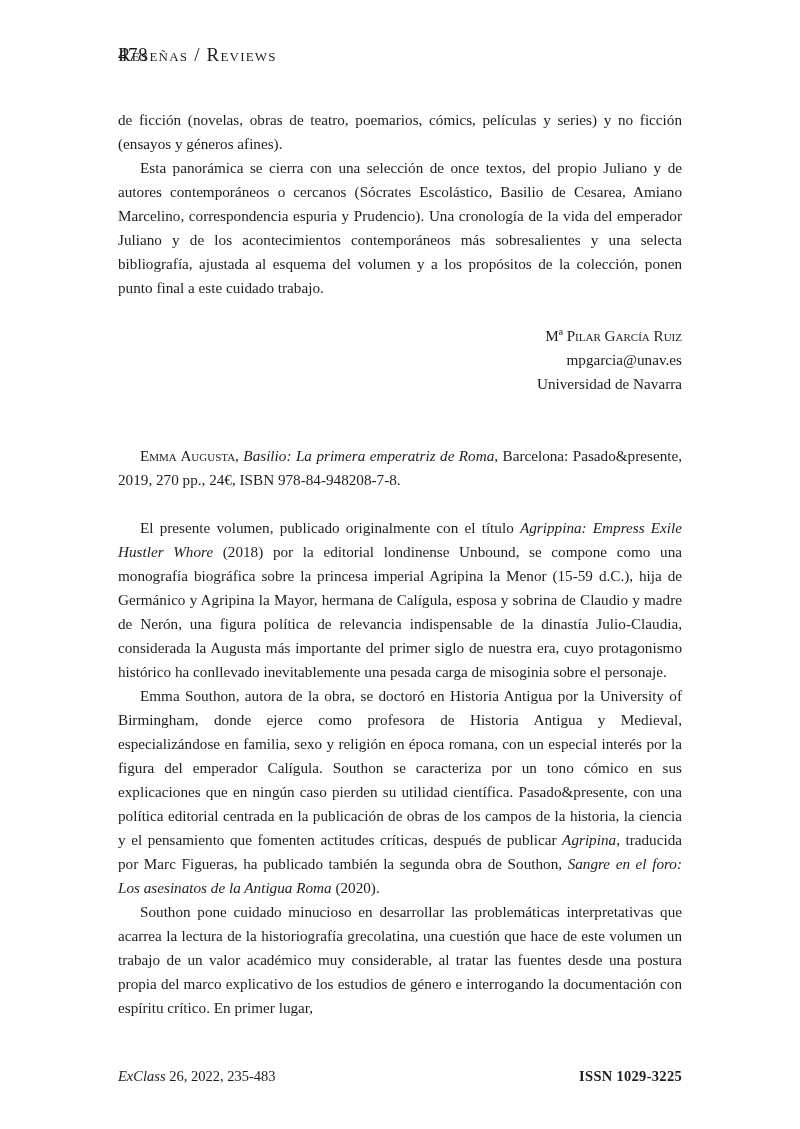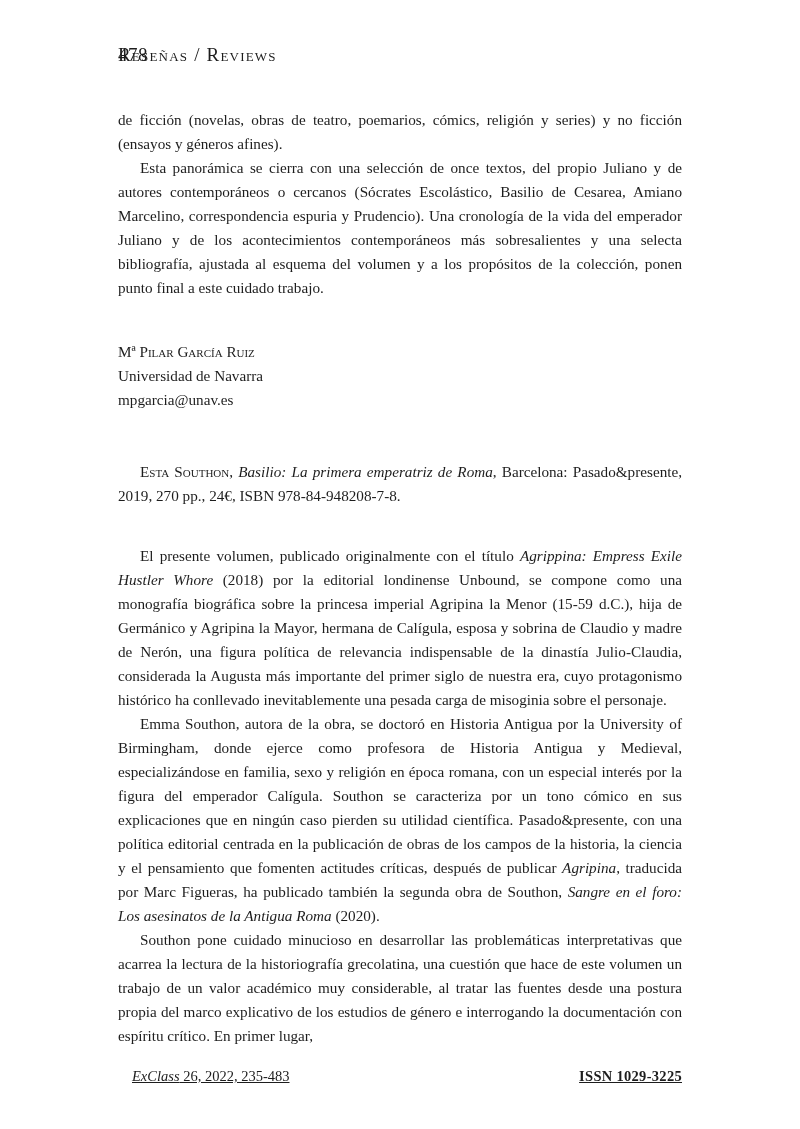--- a/index.html
+++ b/index.html
@@ -30,59 +30,58 @@
   .sc { font-variant: small-caps; }
   .i  { font-style: italic; }
   .body-text {
     font-size: 15.2px;
     line-height: 24px;
     text-align: justify;
   }
   .para { text-align: justify; }
   .para.indent { text-indent: 22px; font-family: Liberation Serif, serif; }
   .signature {
-    text-align: left;
-    margin-top: 40px;
+    text-align: right;
+    margin-top: 24px;
   }
   .review-heading { margin-top: 48px; }
-  .first-after-heading { margin-top: 36px; }
+  .first-after-heading { margin-top: 24px; }
   .page-footer {
     position: absolute;
-    left: 132px;
+    left: 118px;
     right: 118px;
     bottom: 44px;
     display: flex;
     justify-content: space-between;
     font-size: 14.5px;
-    text-decoration: underline;
   }
   .issn { font-weight: bold; letter-spacing: 0.3px; }
 </style>
 </head>
 <body>
 
 <div class="page">
 
   <header class="page-header">
     <span class="pagenum">478</span>
     <span class="running-head sc">Reseñas / Reviews</span>
   </header>
 
   <main class="body-text">
 
-    <p class="para"><span>de ficción (novelas, obras de teatro, poemarios, cómics, religión y series) y no ficción (ensayos y géneros afines).</span></p>
+    <p class="para"><span>de ficción (novelas, obras de teatro, poemarios, cómics, películas y series) y no ficción (ensayos y géneros afines).</span></p>
     <p class="para indent"><span>Esta panorámica se cierra con una selección de once textos, del propio Juliano y de autores contemporáneos o cercanos (Sócrates Escolástico, Basilio de Cesarea, Amiano Marcelino, correspondencia espuria y Prudencio). Una cronología de la vida del emperador Juliano y de los acontecimientos contemporáneos más sobresalientes y una selecta bibliografía, ajustada al esquema del volumen y a los propósitos de la colección, ponen punto final a este cuidado trabajo.</span></p>
 
     <div class="signature">
       <div class="sc">Mª Pilar García Ruiz</div>
+      <div>mpgarcia@unav.es</div>
       <div>Universidad de Navarra</div>
-      <div>mpgarcia@unav.es</div>
     </div>
 
-    <p class="para indent review-heading"><span class="sc">Esta Southon</span><span>, </span><span class="i">Basilio: La primera emperatriz de Roma</span><span>, Barcelona: Pasado&amp;presente, 2019, 270 pp., 24€, ISBN 978-84-948208-7-8.</span></p>
+    <p class="para indent review-heading"><span class="sc">Emma Augusta</span><span>, </span><span class="i">Basilio: La primera emperatriz de Roma</span><span>, Barcelona: Pasado&amp;presente, 2019, 270 pp., 24€, ISBN 978-84-948208-7-8.</span></p>
 
     <p class="para indent first-after-heading"><span>El presente volumen, publicado originalmente con el título </span><span class="i">Agrippina: Empress Exile Hustler Whore</span><span> (2018) por la editorial londinense Unbound, se compone como una monografía biográfica sobre la princesa imperial Agripina la Menor (15-59 d.C.), hija de Germánico y Agripina la Mayor, hermana de Calígula, esposa y sobrina de Claudio y madre de Nerón, una figura política de relevancia indispensable de la dinastía Julio-Claudia, considerada la Augusta más importante del primer siglo de nuestra era, cuyo protagonismo histórico ha conllevado inevitablemente una pesada carga de misoginia sobre el personaje.</span></p>
     <p class="para indent"><span>Emma Southon, autora de la obra, se doctoró en Historia Antigua por la University of Birmingham, donde ejerce como profesora de Historia Antigua y Medieval, especializándose en familia, sexo y religión en época romana, con un especial interés por la figura del emperador Calígula. Southon se caracteriza por un tono cómico en sus explicaciones que en ningún caso pierden su utilidad científica. Pasado&amp;presente, con una política editorial centrada en la publicación de obras de los campos de la historia, la ciencia y el pensamiento que fomenten actitudes críticas, después de publicar </span><span class="i">Agripina</span><span>, traducida por Marc Figueras, ha publicado también la segunda obra de Southon, </span><span class="i">Sangre en el foro: Los asesinatos de la Antigua Roma</span><span> (2020).</span></p>
     <p class="para indent"><span>Southon pone cuidado minucioso en desarrollar las problemáticas interpretativas que acarrea la lectura de la historiografía grecolatina, una cuestión que hace de este volumen un trabajo de un valor académico muy considerable, al tratar las fuentes desde una postura propia del marco explicativo de los estudios de género e interrogando la documentación con espíritu crítico. En primer lugar,</span></p>
 
   </main>
 
   <footer class="page-footer">
     <span><span class="i">ExClass</span><span> 26, 2022, 235-483</span></span>
     <span class="issn">ISSN 1029-3225</span>

